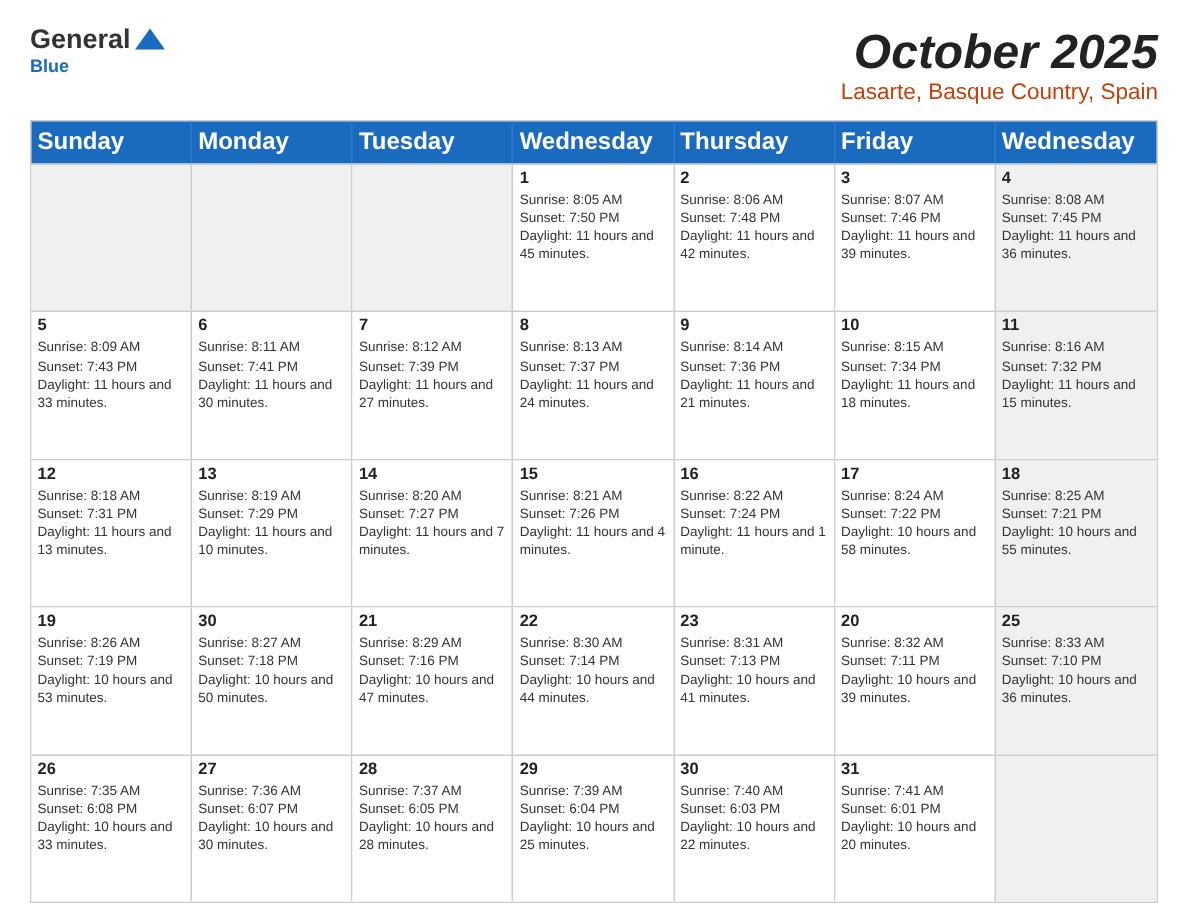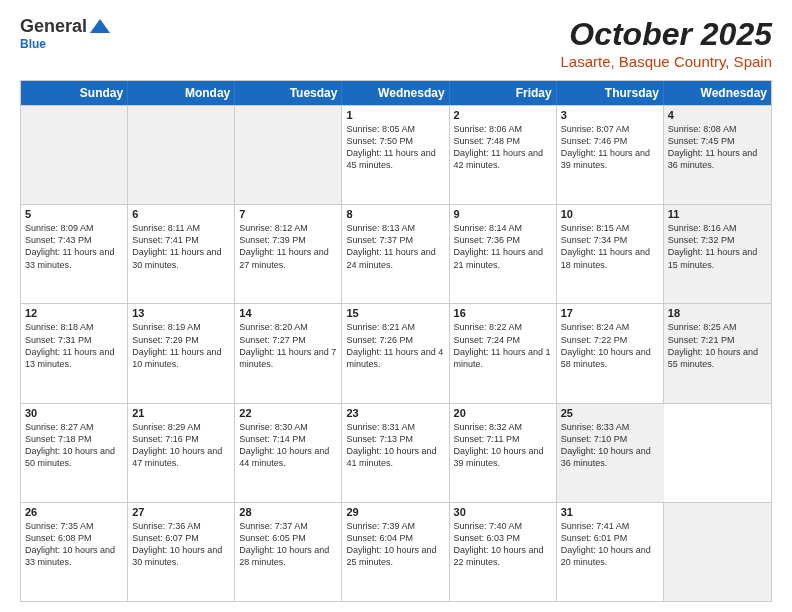--- a/index.html
+++ b/index.html
@@ -70,24 +70,24 @@
       flex-direction: column;
       border: 1px solid #ccc;
     }
     .cal-header {
       display: grid;
       grid-template-columns: repeat(7, 1fr);
       background: #1a6bbf;
     }
     .cal-header-cell {
       color: #fff;
-      font-size: 12px;
+      font-size: 16px;
       font-weight: bold;
       padding: 5px 4px;
-      text-align: right;
+      text-align: left;
       border-right: 1px solid #2a7bcc;
     }
     .cal-header-cell:last-child { border-right: none; }
     .cal-body {
       display: flex;
       flex-direction: column;
       flex: 1;
     }
     .cal-row {
       display: grid;
@@ -136,22 +136,22 @@
       <div class="location-title">Lasarte, Basque Country, Spain</div>
     </div>
   </div>
 
   <div class="calendar">
     <div class="cal-header">
     <div class="cal-header-cell">Sunday</div>
         <div class="cal-header-cell">Monday</div>
         <div class="cal-header-cell">Tuesday</div>
         <div class="cal-header-cell">Wednesday</div>
+        <div class="cal-header-cell">Thursday</div>
         <div class="cal-header-cell">Friday</div>
-        <div class="cal-header-cell">Thursday</div>
         <div class="cal-header-cell">Wednesday</div>
       </div>
     <div class="cal-body">
     <div class="cal-row">
           <div class="cal-cell shaded empty"></div>
           <div class="cal-cell shaded empty"></div>
           <div class="cal-cell shaded empty"></div>
           <div class="cal-cell">
             <div class="day-num">1</div>
             <div class="cell-info">Sunrise: 8:05 AM<br>Sunset: 7:50 PM<br>Daylight: 11 hours and 45 minutes.</div>
@@ -223,20 +223,24 @@
           <div class="cal-cell">
             <div class="day-num">17</div>
             <div class="cell-info">Sunrise: 8:24 AM<br>Sunset: 7:22 PM<br>Daylight: 10 hours and 58 minutes.</div>
           </div>
           <div class="cal-cell shaded">
             <div class="day-num">18</div>
             <div class="cell-info">Sunrise: 8:25 AM<br>Sunset: 7:21 PM<br>Daylight: 10 hours and 55 minutes.</div>
           </div>
         </div>
         <div class="cal-row">
+          <div class="cal-cell">
+            <div class="day-num">19</div>
+            <div class="cell-info">Sunrise: 8:26 AM<br>Sunset: 7:19 PM<br>Daylight: 10 hours and 53 minutes.</div>
+          </div>
           <div class="cal-cell">
             <div class="day-num">30</div>
             <div class="cell-info">Sunrise: 8:27 AM<br>Sunset: 7:18 PM<br>Daylight: 10 hours and 50 minutes.</div>
           </div>
           <div class="cal-cell">
             <div class="day-num">21</div>
             <div class="cell-info">Sunrise: 8:29 AM<br>Sunset: 7:16 PM<br>Daylight: 10 hours and 47 minutes.</div>
           </div>
           <div class="cal-cell">
             <div class="day-num">22</div>

